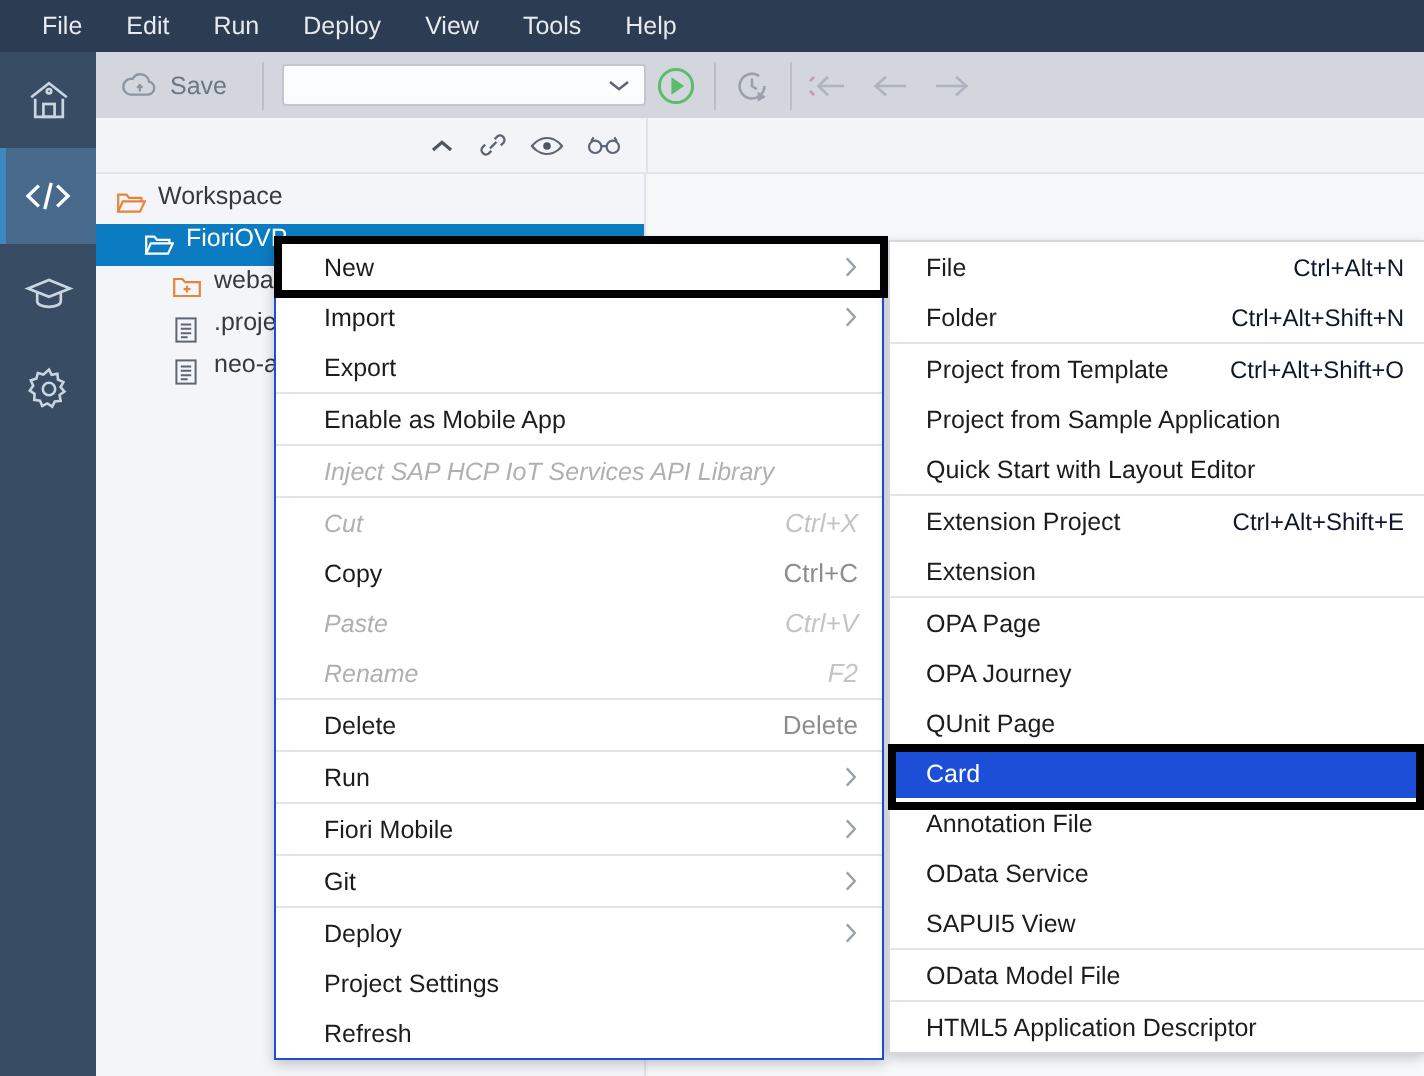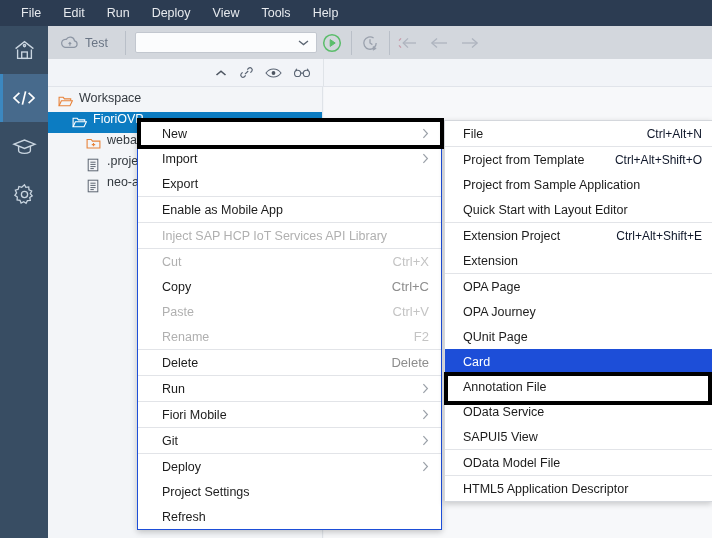--- a/index.html
+++ b/index.html
@@ -207,21 +207,21 @@
   .ctx-item .accel {
     color: #8d8d8d;
     font-size: 13px;
     margin-left: 14px;
   }
   .ctx-item .arrow {
     color: #9aa0a8;
     font-size: 12px;
     margin-left: 14px;
   }
-  .ctx-item.disabled { color: #b0b0b0; }
+  .ctx-item.disabled { color: #b0b0b0; font-style: italic; }
   .ctx-item.disabled .accel { color: #c4c4c4; }
   .ctx-sep {
     height: 1px;
     background: #e2e4e8;
     margin: 0;
   }
   
   .annot {
     position: absolute;
     box-sizing: border-box;
@@ -334,21 +334,21 @@
   <div class="main">
 
     <div class="toolbar">
       <div class="tb-save">
         <span>
           <svg class="icon-svg" width="19" height="15" viewBox="0 0 19 15" fill="none" stroke="#8c95a3" stroke-width="1.2">
             <path d="M5 12.3h9.2a3.3 3.3 0 0 0 .3-6.5A4.4 4.4 0 0 0 6.3 4.4 3.6 3.6 0 0 0 5 12.3z"></path>
             <path d="M8.6 8.9l1.3-1.4 1.3 1.4M9.9 7.6v3.2" stroke-width="1.1"></path>
           </svg>
         </span>
-        <span>Test</span>
+        <span>Save</span>
       </div>
       <div class="tb-sep"></div>
       <div class="tb-select">
         <span>
           <svg class="icon-svg" width="13" height="9" viewBox="0 0 13 9" fill="none" stroke="#5c6673" stroke-width="1.3">
             <path d="M2 3l4.5 3.6L11 3"></path>
           </svg>
         </span>
       </div>
       <div class="tb-btn run">
@@ -571,20 +571,24 @@
       <div class="ctx-item">
         <span class="label">Refresh</span>
       </div>
     </div>
 
   <div class="sub-menu" id="sub-menu">
       <div class="sub-item">
         <span class="label">File</span>
         <span class="accel">Ctrl+Alt+N</span>
       </div>
+      <div class="sub-item">
+        <span class="label">Folder</span>
+        <span class="accel">Ctrl+Alt+Shift+N</span>
+      </div>
       <div class="sub-sep"></div>
       <div class="sub-item">
         <span class="label">Project from Template</span>
         <span class="accel">Ctrl+Alt+Shift+O</span>
       </div>
       <div class="sub-item">
         <span class="label">Project from Sample Application</span>
       </div>
       <div class="sub-item">
         <span class="label">Quick Start with Layout Editor</span>

